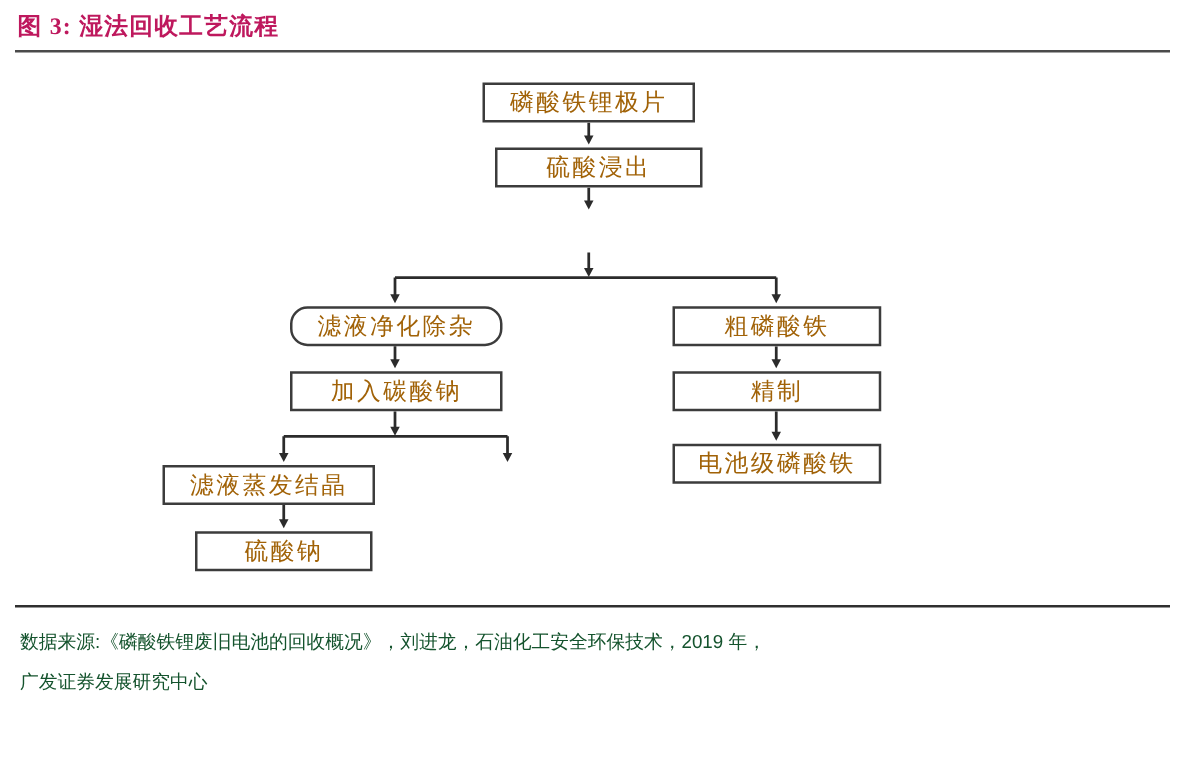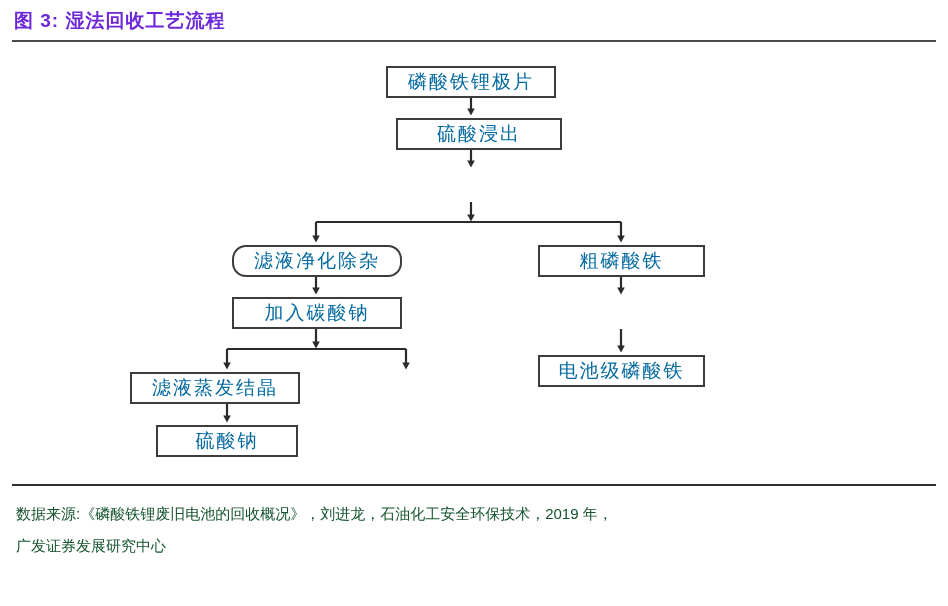--- a/index.html
+++ b/index.html
@@ -14,25 +14,25 @@
     color: #000000;
     position: relative;
     overflow: hidden;
   }
 
   
   #figure-title {
     position: absolute;
     left: 14px;
     top: 8px;
-    font-family: Liberation Sans, sans-serif;
+    font-family: Liberation Serif, serif;
     font-weight: bold;
     font-size: 19px;
     letter-spacing: 1px;
-    color: #6d28d9;
+    color: #be185d;
     white-space: nowrap;
   }
   #title-rule {
     position: absolute;
     left: 12px;
     top: 40px;
     width: 924px;
     height: 0;
     border-top: 2px solid #4a4a4a;
   }
@@ -57,21 +57,21 @@
     position: absolute;
     box-sizing: border-box;
     border: 2px solid #3c3c3c;
     background: #ffffff;
     display: flex;
     align-items: center;
     justify-content: center;
     font-family: "Liberation Serif", "DejaVu Serif", serif;
     font-size: 19px;
     letter-spacing: 2px;
-    color: #0369a1;
+    color: #a16207;
     white-space: nowrap;
     z-index: 2;
   }
 
   
   #footer-rule {
     position: absolute;
     left: 12px;
     top: 484px;
     width: 924px;
@@ -136,20 +136,21 @@
 
   <div class="node" style="left:396px;top:70px;width:166px;height:32px;">硫酸浸出</div>
 
 
   <div class="node" style="left:232px;top:197px;width:170px;height:32px;border-radius:14px;">滤液净化除杂</div>
 
   <div class="node" style="left:538px;top:197px;width:167px;height:32px;">粗磷酸铁</div>
 
   <div class="node" style="left:232px;top:249px;width:170px;height:32px;">加入碳酸钠</div>
 
+  <div class="node" style="left:538px;top:249px;width:167px;height:32px;">精制</div>
 
   <div class="node" style="left:130px;top:324px;width:170px;height:32px;">滤液蒸发结晶</div>
 
 
   <div class="node" style="left:538px;top:307px;width:167px;height:32px;">电池级磷酸铁</div>
 
   <div class="node" style="left:156px;top:377px;width:142px;height:32px;text-align:center;">硫酸钠</div>
 
 </div>
 

